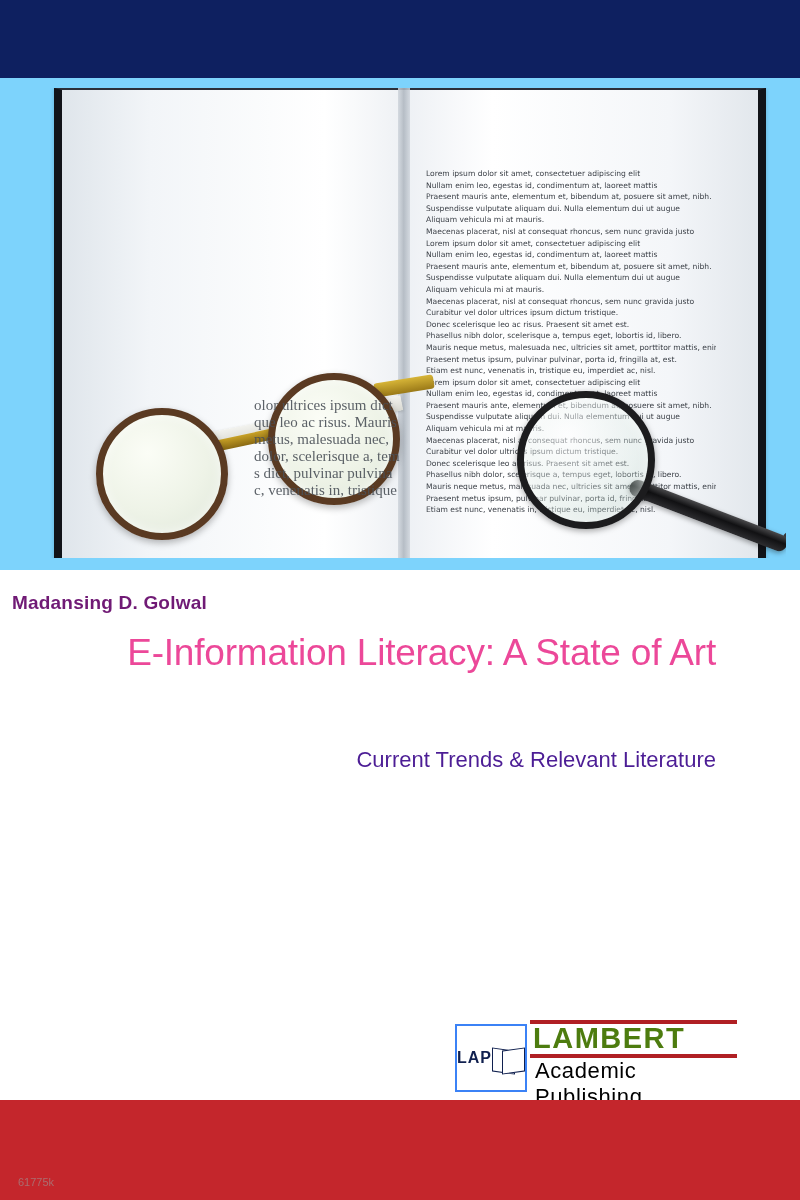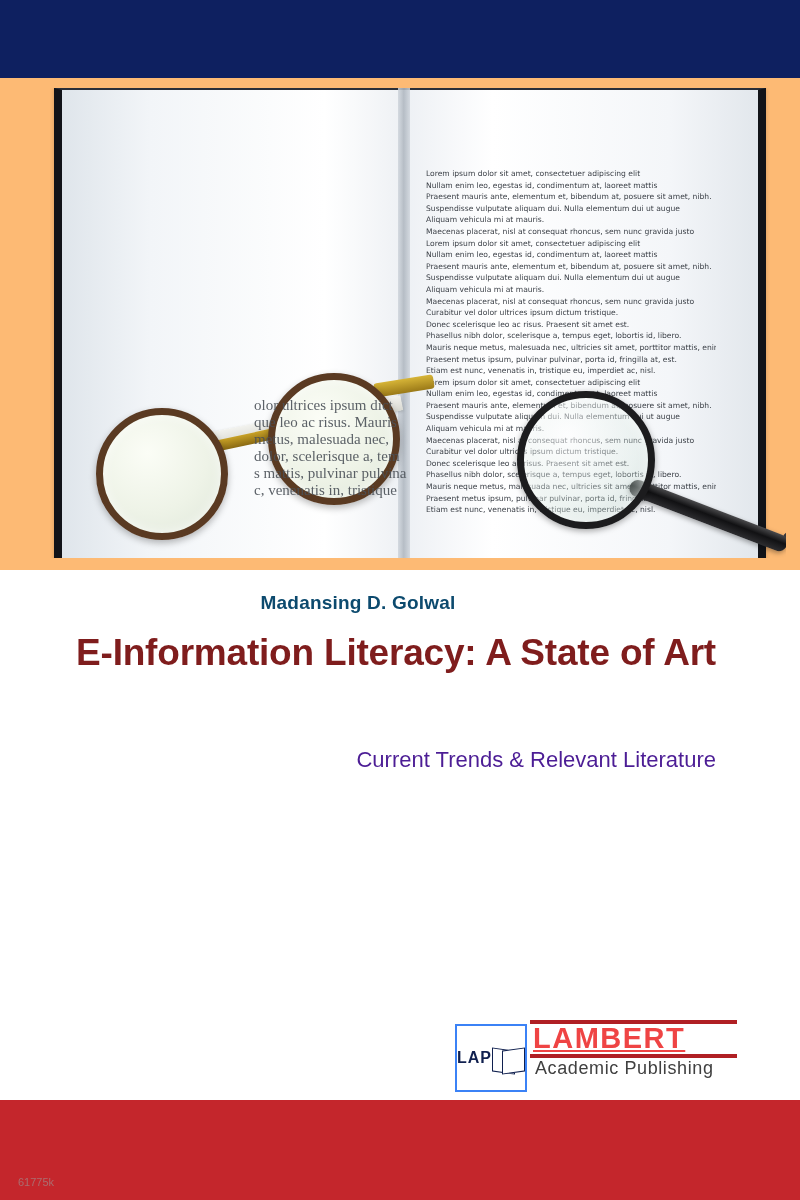--- a/index.html
+++ b/index.html
@@ -27,21 +27,21 @@
     width: 800px;
     height: 78px;
     background: #0e2060;
   }
   
   .hero {
     position: absolute;
     left: 0; top: 78px;
     width: 800px;
     height: 492px;
-    background: #fdba74;
+    background: #7dd3fc;
     overflow: hidden;
   }
   .hero-inner {
     position: absolute;
     left: 14px; top: 10px;
     width: 772px;
     height: 470px;
     overflow: hidden;
   }
   
@@ -188,36 +188,36 @@
   
   .text-zone {
     position: absolute;
     left: 0; top: 570px;
     width: 800px;
     height: 530px;
     background: #ffffff;
   }
   .author {
     position: absolute;
-    left: 0; top: 22px;
+    left: 12px; top: 22px;
     width: 716px;
-    text-align: center;
+    text-align: left;
     font-size: 19px;
     font-weight: bold;
-    color: #0c4a6e;
+    color: #701a75;
     letter-spacing: 0.2px;
   }
   .title {
     position: absolute;
     left: 60px; top: 60px;
     width: 656px;
     text-align: right;
     font-size: 37px;
-    font-weight: bold;
-    color: #7f1d1d;
+    font-weight: normal;
+    color: #ec4899;
     line-height: 45px;
     letter-spacing: -0.2px;
   }
   .subtitle {
     position: absolute;
     left: 60px; top: 177px;
     width: 656px;
     text-align: right;
     font-size: 22px;
     color: #4c1d95;
@@ -271,30 +271,29 @@
     border: 1.5px solid #10204f;
     background: #fff;
   }
   .lap-book:before { left: 0; transform: skewY(8deg); }
   .lap-book:after { right: 0; transform: skewY(-8deg); }
   .lambert {
     position: absolute;
     left: 78px; top: 10px;
     font-size: 29px;
     font-weight: bold;
-    color: #ef4444;
+    color: #4d7c0f;
     letter-spacing: 1.5px;
     line-height: 33px;
-    text-decoration: underline;
   }
   .acadpub {
     position: absolute;
     left: 80px; top: 46px;
-    font-size: 18px;
-    color: #404040;
+    font-size: 22px;
+    color: #000000;
     letter-spacing: 0.6px;
   }
   
   .bottom-band {
     position: absolute;
     left: 0; top: 1100px;
     width: 800px;
     height: 100px;
     background: #c4262c;
   }
@@ -363,21 +362,21 @@
         <div class="g-lens l"></div>
         <div class="g-lens r"></div>
       </div>
 
       <div class="magnifier">
         <div class="mag-text">
             <div>olor ultrices ipsum dict</div>
             <div>que leo ac risus. Mauris</div>
             <div>metus, malesuada nec,</div>
             <div>dolor, scelerisque a, tem</div>
-            <div>s mattis, pulvinar pulvina</div>
+            <div>s dict, pulvinar pulvina</div>
             <div>c, venenatis in, tristique</div>
           </div>
         <div class="handle-tip"></div>
         <div class="handle"></div>
         <div class="lens"></div>
       </div>
 
     </div>
   </div>
 

